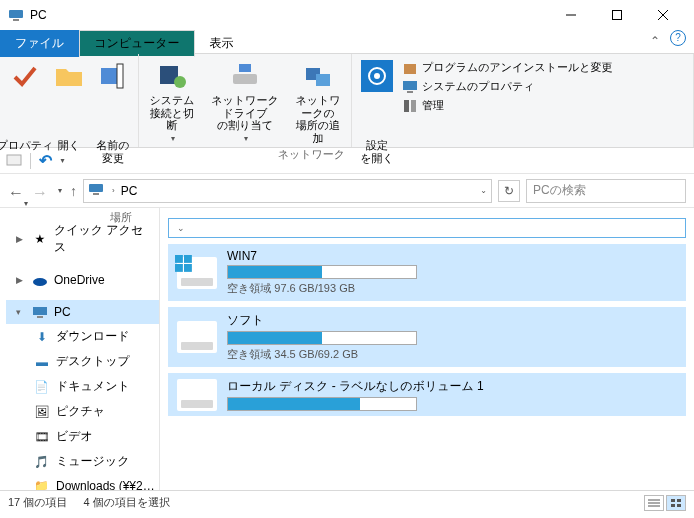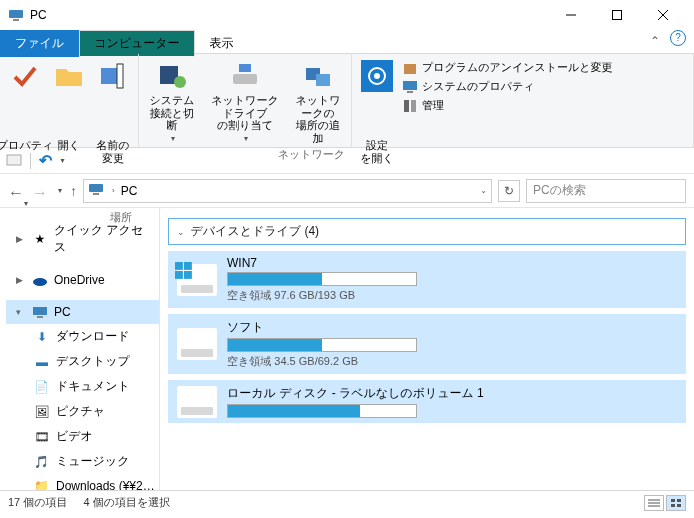--- a/index.html
+++ b/index.html
@@ -316,21 +316,20 @@
     </div>
     <div class="sb-item sub">
       <span class="ic">📁</span>
       <span>Downloads (¥¥2…</span>
     </div>
   </div>
 
   <div class="content">
     <div class="section-head">
       <span class="chev">⌄</span>
-      <span>デバイスとドライブ (4)</span>
     </div>
     <div class="drives" id="drives">
         <div class="drive">
     <div class="dicon">
             <svg width="18" height="18" style="position:absolute;top:-2px;left:-2px" viewBox="0 0 16 16">
               <rect width="7" height="7" x="0" y="0" fill="#29a0d8"></rect>
               <rect width="7" height="7" x="8" y="0" fill="#29a0d8"></rect>
               <rect width="7" height="7" x="0" y="8" fill="#29a0d8"></rect>
               <rect width="7" height="7" x="8" y="8" fill="#29a0d8"></rect>
             </svg>

